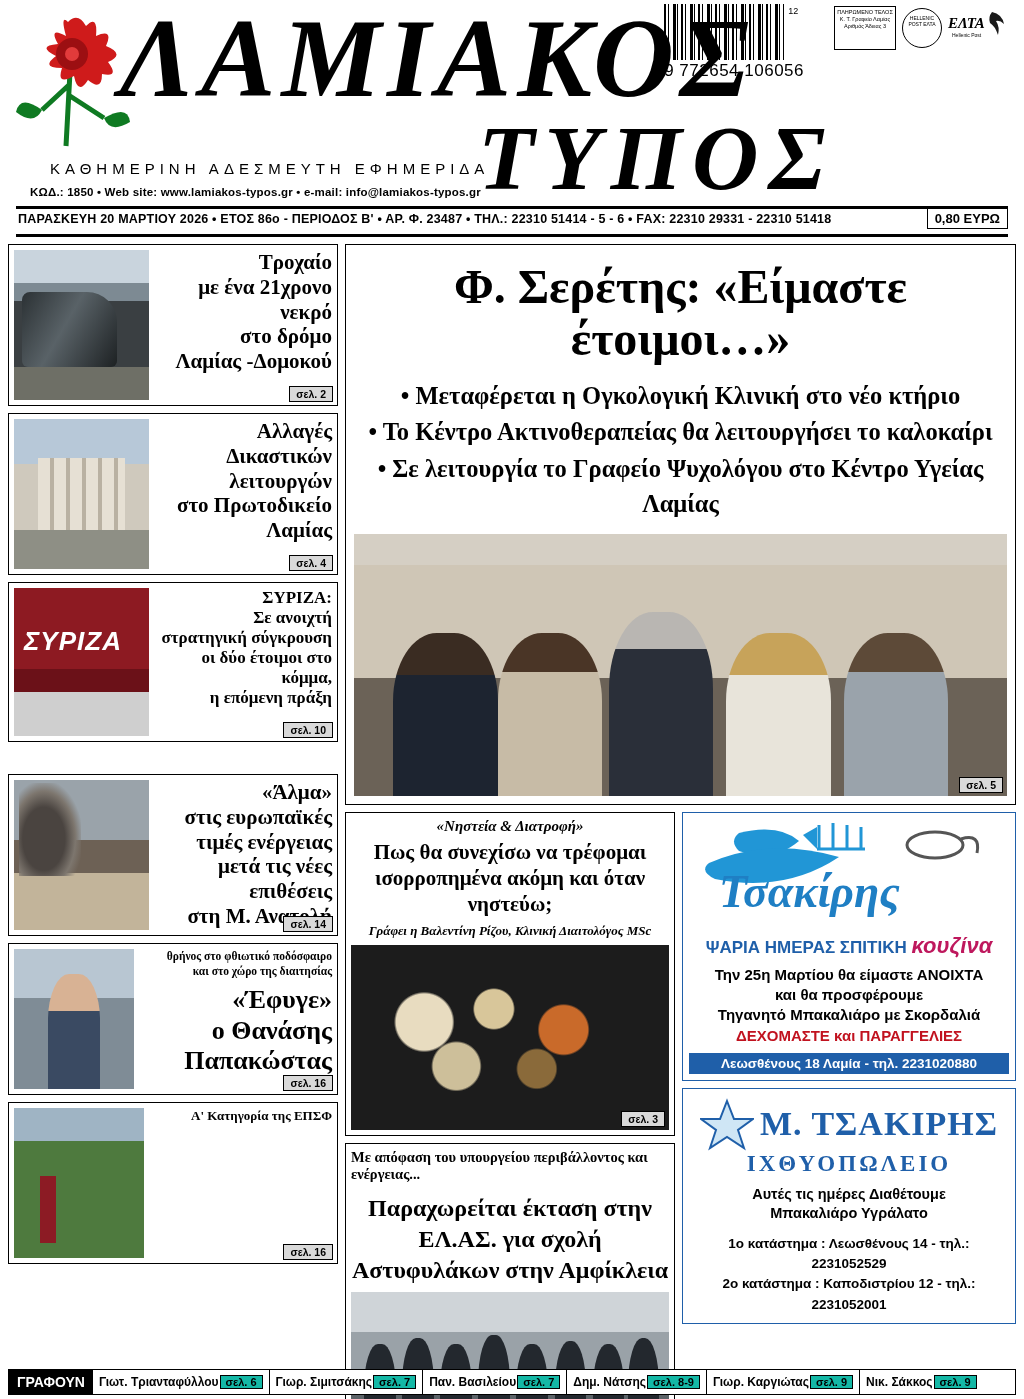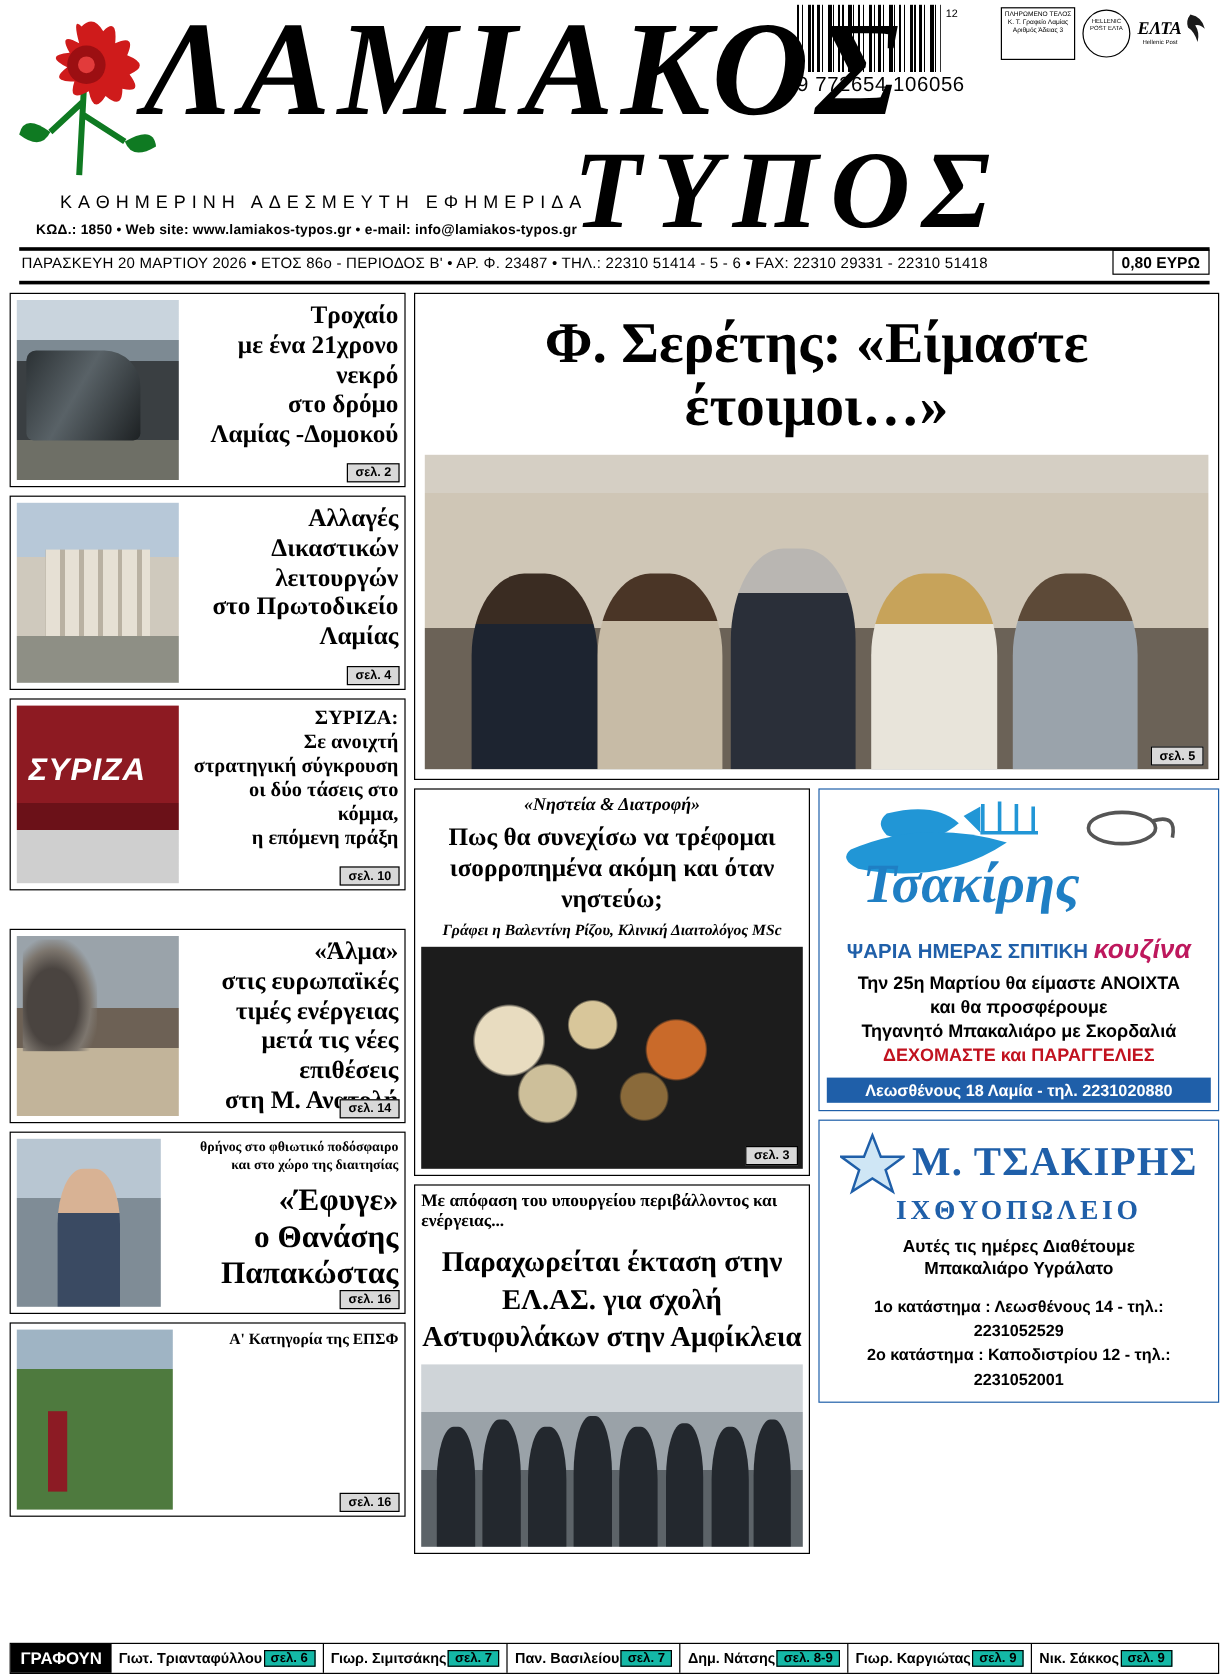--- a/index.html
+++ b/index.html
@@ -41,21 +41,21 @@
     position:absolute; left:470px; top:112px;
     font-family:"Liberation Serif", serif;
     font-style:italic; font-weight:bold;
     font-size:92px; letter-spacing:10px;
     line-height:1;
     white-space:nowrap;
   }
   .tagline { position:absolute; left:42px; top:160px; font-size:15px; font-weight:normal; letter-spacing:5px; }
   .codeline { position:absolute; left:22px; top:186px; font-size:11.5px; font-weight:bold; letter-spacing:0.2px; }
   .rule-thick { position:absolute; left:8px; right:8px; top:206px; height:3px; background:#000; }
-  .infoline { position:absolute; left:10px; top:212px; font-size:12.5px; font-weight:normal; letter-spacing:0.2px; }
+  .infoline { position:absolute; left:10px; top:212px; font-size:12.5px; font-weight:bold; letter-spacing:0.2px; }
   .price { position:absolute; right:8px; top:208px; border:1.5px solid #000; padding:2px 7px; font-size:13px; font-weight:bold; }
   .rule-thick2 { position:absolute; left:8px; right:8px; top:234px; height:3px; background:#000; }
 
   
   .content { position:relative; margin-top:6px; display:flex; gap:7px; }
   .col-left { width:330px; flex:none; }
   .col-right { flex:1; }
 
   .box { border:1.5px solid #000; margin-bottom:7px; padding:5px; position:relative; background:#fff; }
   .teaser-txt { text-align:right; font-family:"Liberation Serif", serif; font-weight:bold; line-height:1.18; }
@@ -202,21 +202,21 @@
       </div>
 
       <div class="box" style="display:flex;gap:6px;">
         <div style="width:135px;flex:none;">
           <div class="ph ph-syriza"></div>
         </div>
         <div class="teaser-txt" style="flex:1;font-size:17px;">
           <div>ΣΥΡΙΖΑ:</div>
           <div>Σε ανοιχτή</div>
           <div>στρατηγική σύγκρουση</div>
-          <div>οι δύο τάσεις στο κόμμα,</div>
+          <div>οι δύο έτοιμοι στο κόμμα,</div>
           <div>η επόμενη πράξη</div>
         </div>
         <div class="pg">σελ. 10</div>
       </div>
 
       <div class="box" style="display:flex;gap:6px;margin-top:32px;">
         <div style="width:135px;flex:none;">
           <div class="ph ph-fire"></div>
         </div>
         <div class="teaser-txt" style="flex:1;font-size:21px;">
@@ -258,20 +258,25 @@
           </div>
         </div>
         <div class="pg">σελ. 16</div>
       </div>
     </div>
 
     <div class="col-right">
 
       <div class="box" style="padding:6px 8px 8px;">
         <div class="lead-head">Φ. Σερέτης: «Είμαστε έτοιμοι…»</div>
+        <div class="lead-bullets">
+          <div>• Μεταφέρεται η Ογκολογική Κλινική στο νέο κτήριο</div>
+          <div>• Το Κέντρο Ακτινοθεραπείας θα λειτουργήσει το καλοκαίρι</div>
+          <div>• Σε λειτουργία το Γραφείο Ψυχολόγου στο Κέντρο Υγείας Λαμίας</div>
+        </div>
         <div style="position:relative;">
           <div class="ph-group">
             <div class="pers" style="left:6%;background:linear-gradient(180deg,#3a2c22 0 26%,#1d2430 26% 100%);"></div>
             <div class="pers" style="left:22%;background:linear-gradient(180deg,#4a3526 0 24%,#c7bba6 24% 100%);"></div>
             <div class="pers" style="left:39%;height:70%;background:linear-gradient(180deg,#b9b6b2 0 20%,#2a2f39 20% 100%);"></div>
             <div class="pers" style="left:57%;background:linear-gradient(180deg,#c7a35a 0 26%,#e8e4da 26% 100%);"></div>
             <div class="pers" style="left:75%;background:linear-gradient(180deg,#5d4a38 0 24%,#9aa3ab 24% 100%);"></div>
           </div>
           <div class="pg">σελ. 5</div>
         </div>

